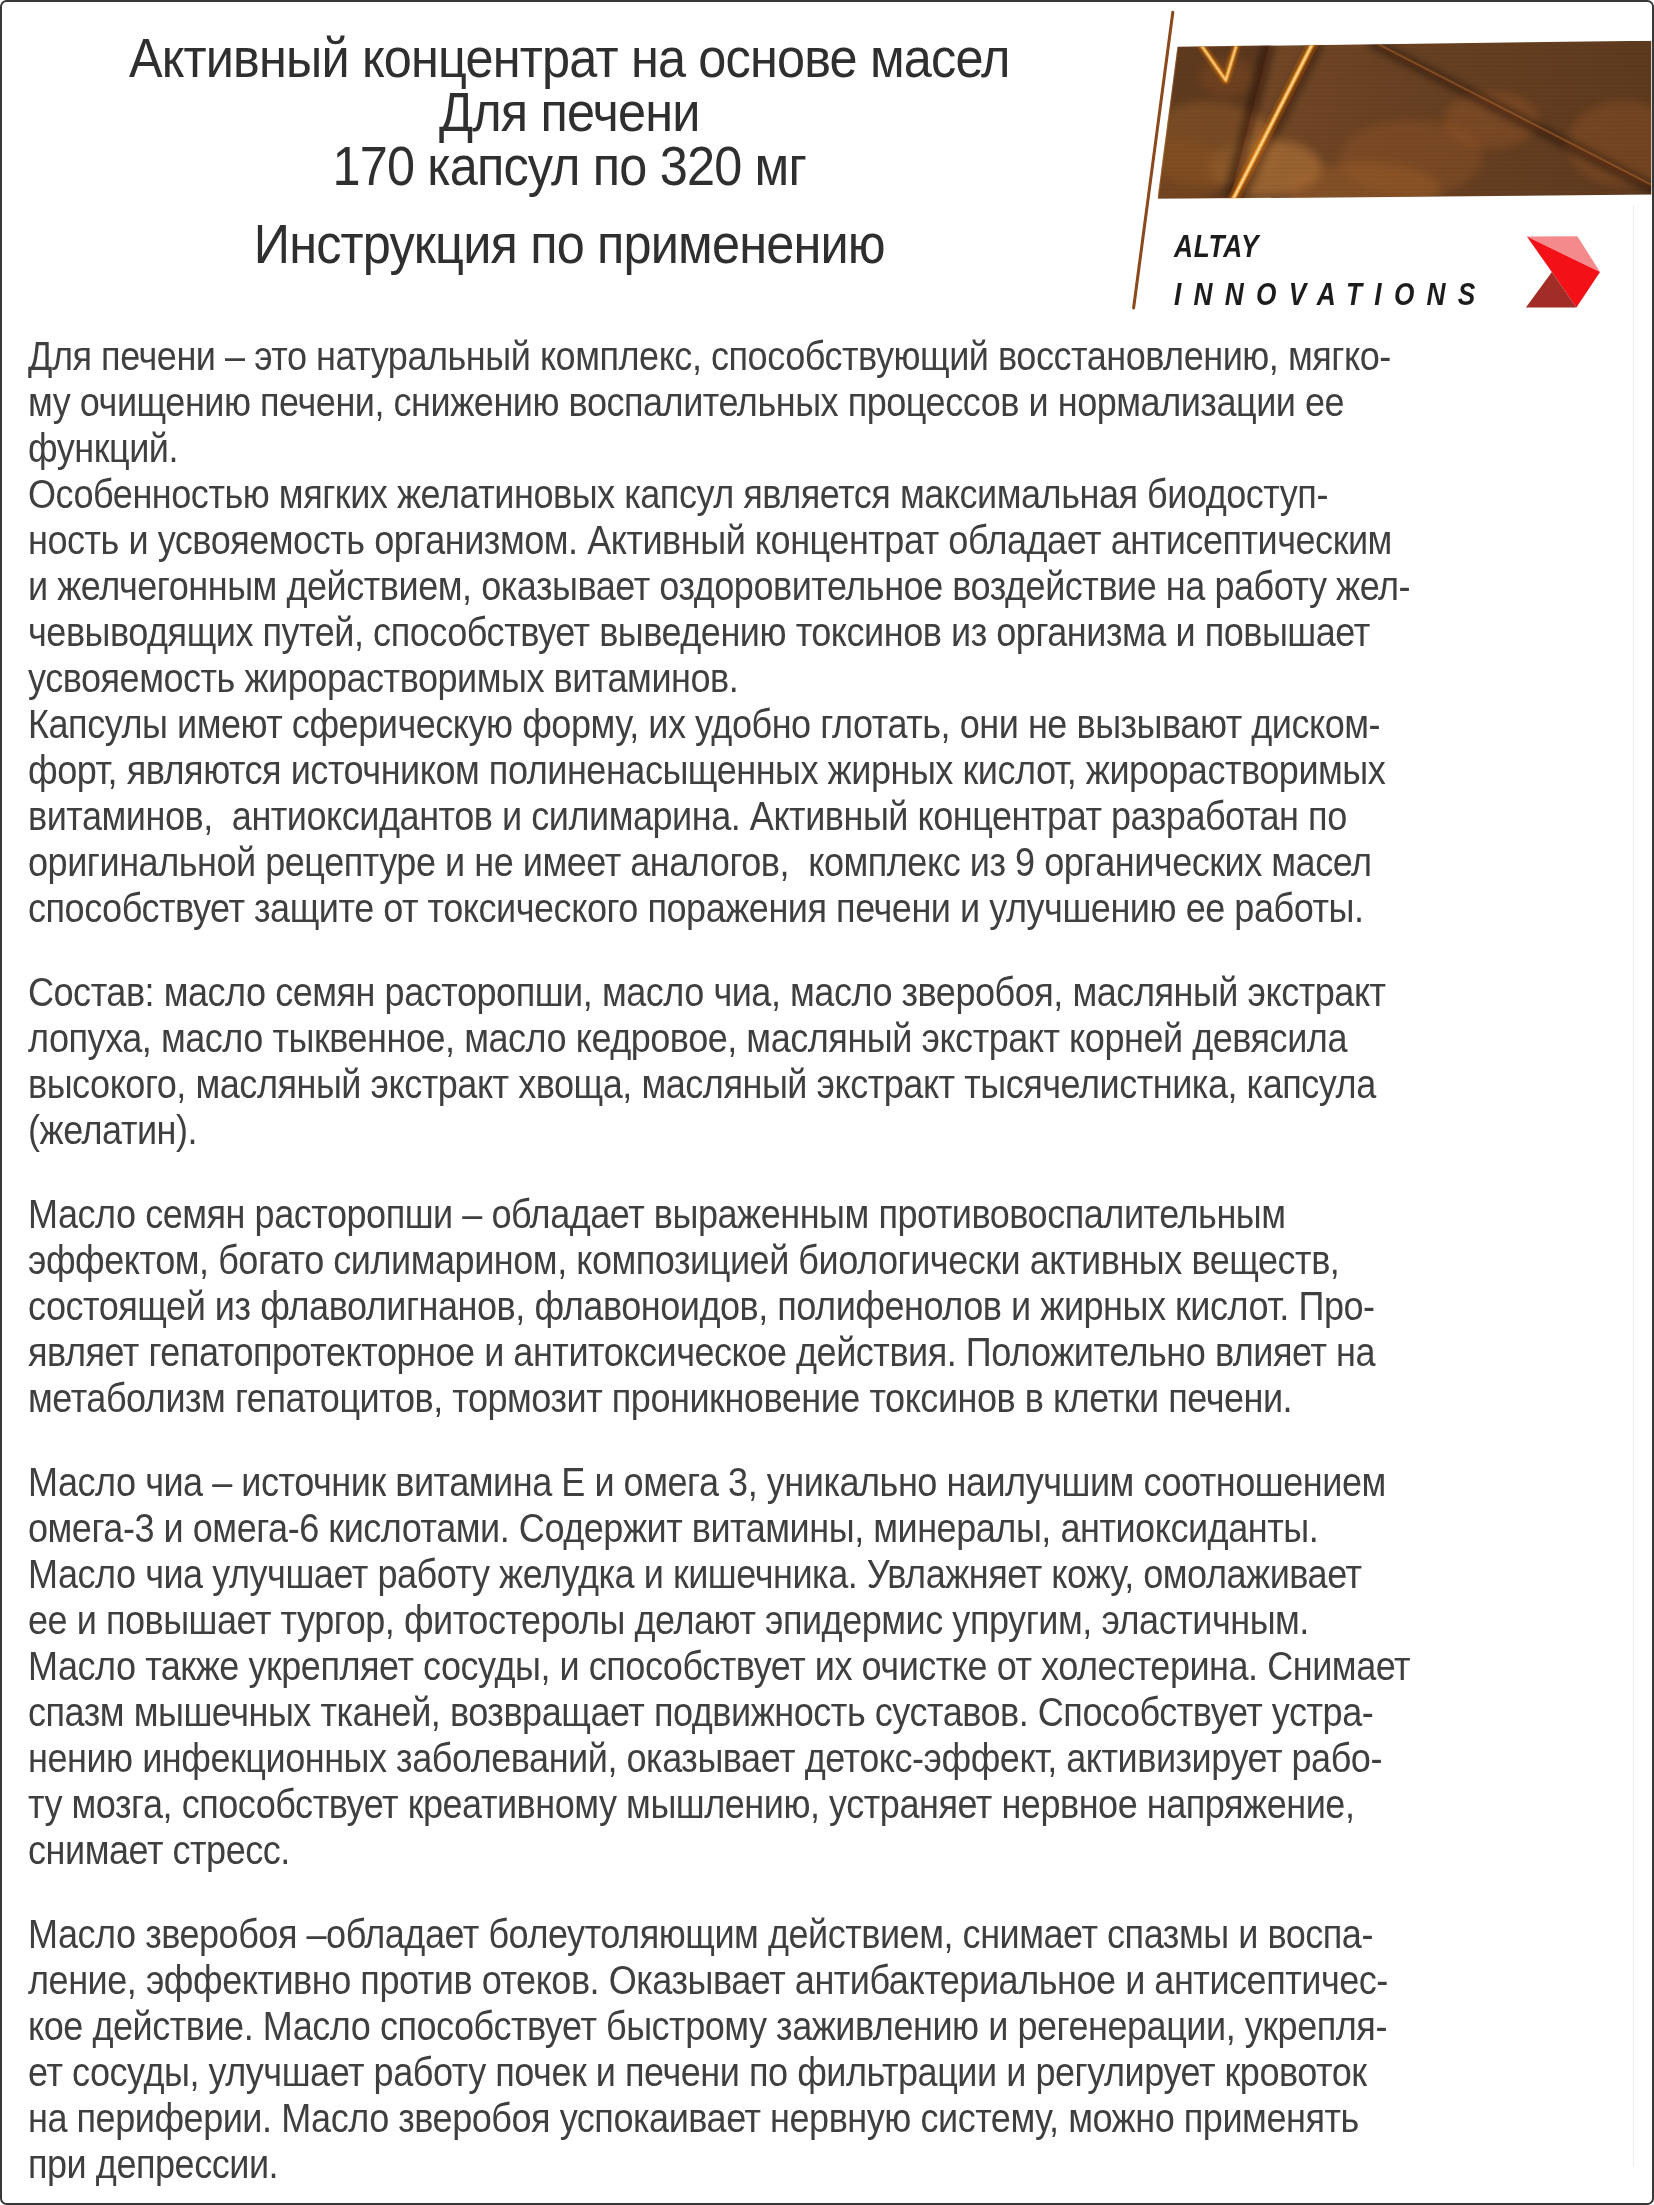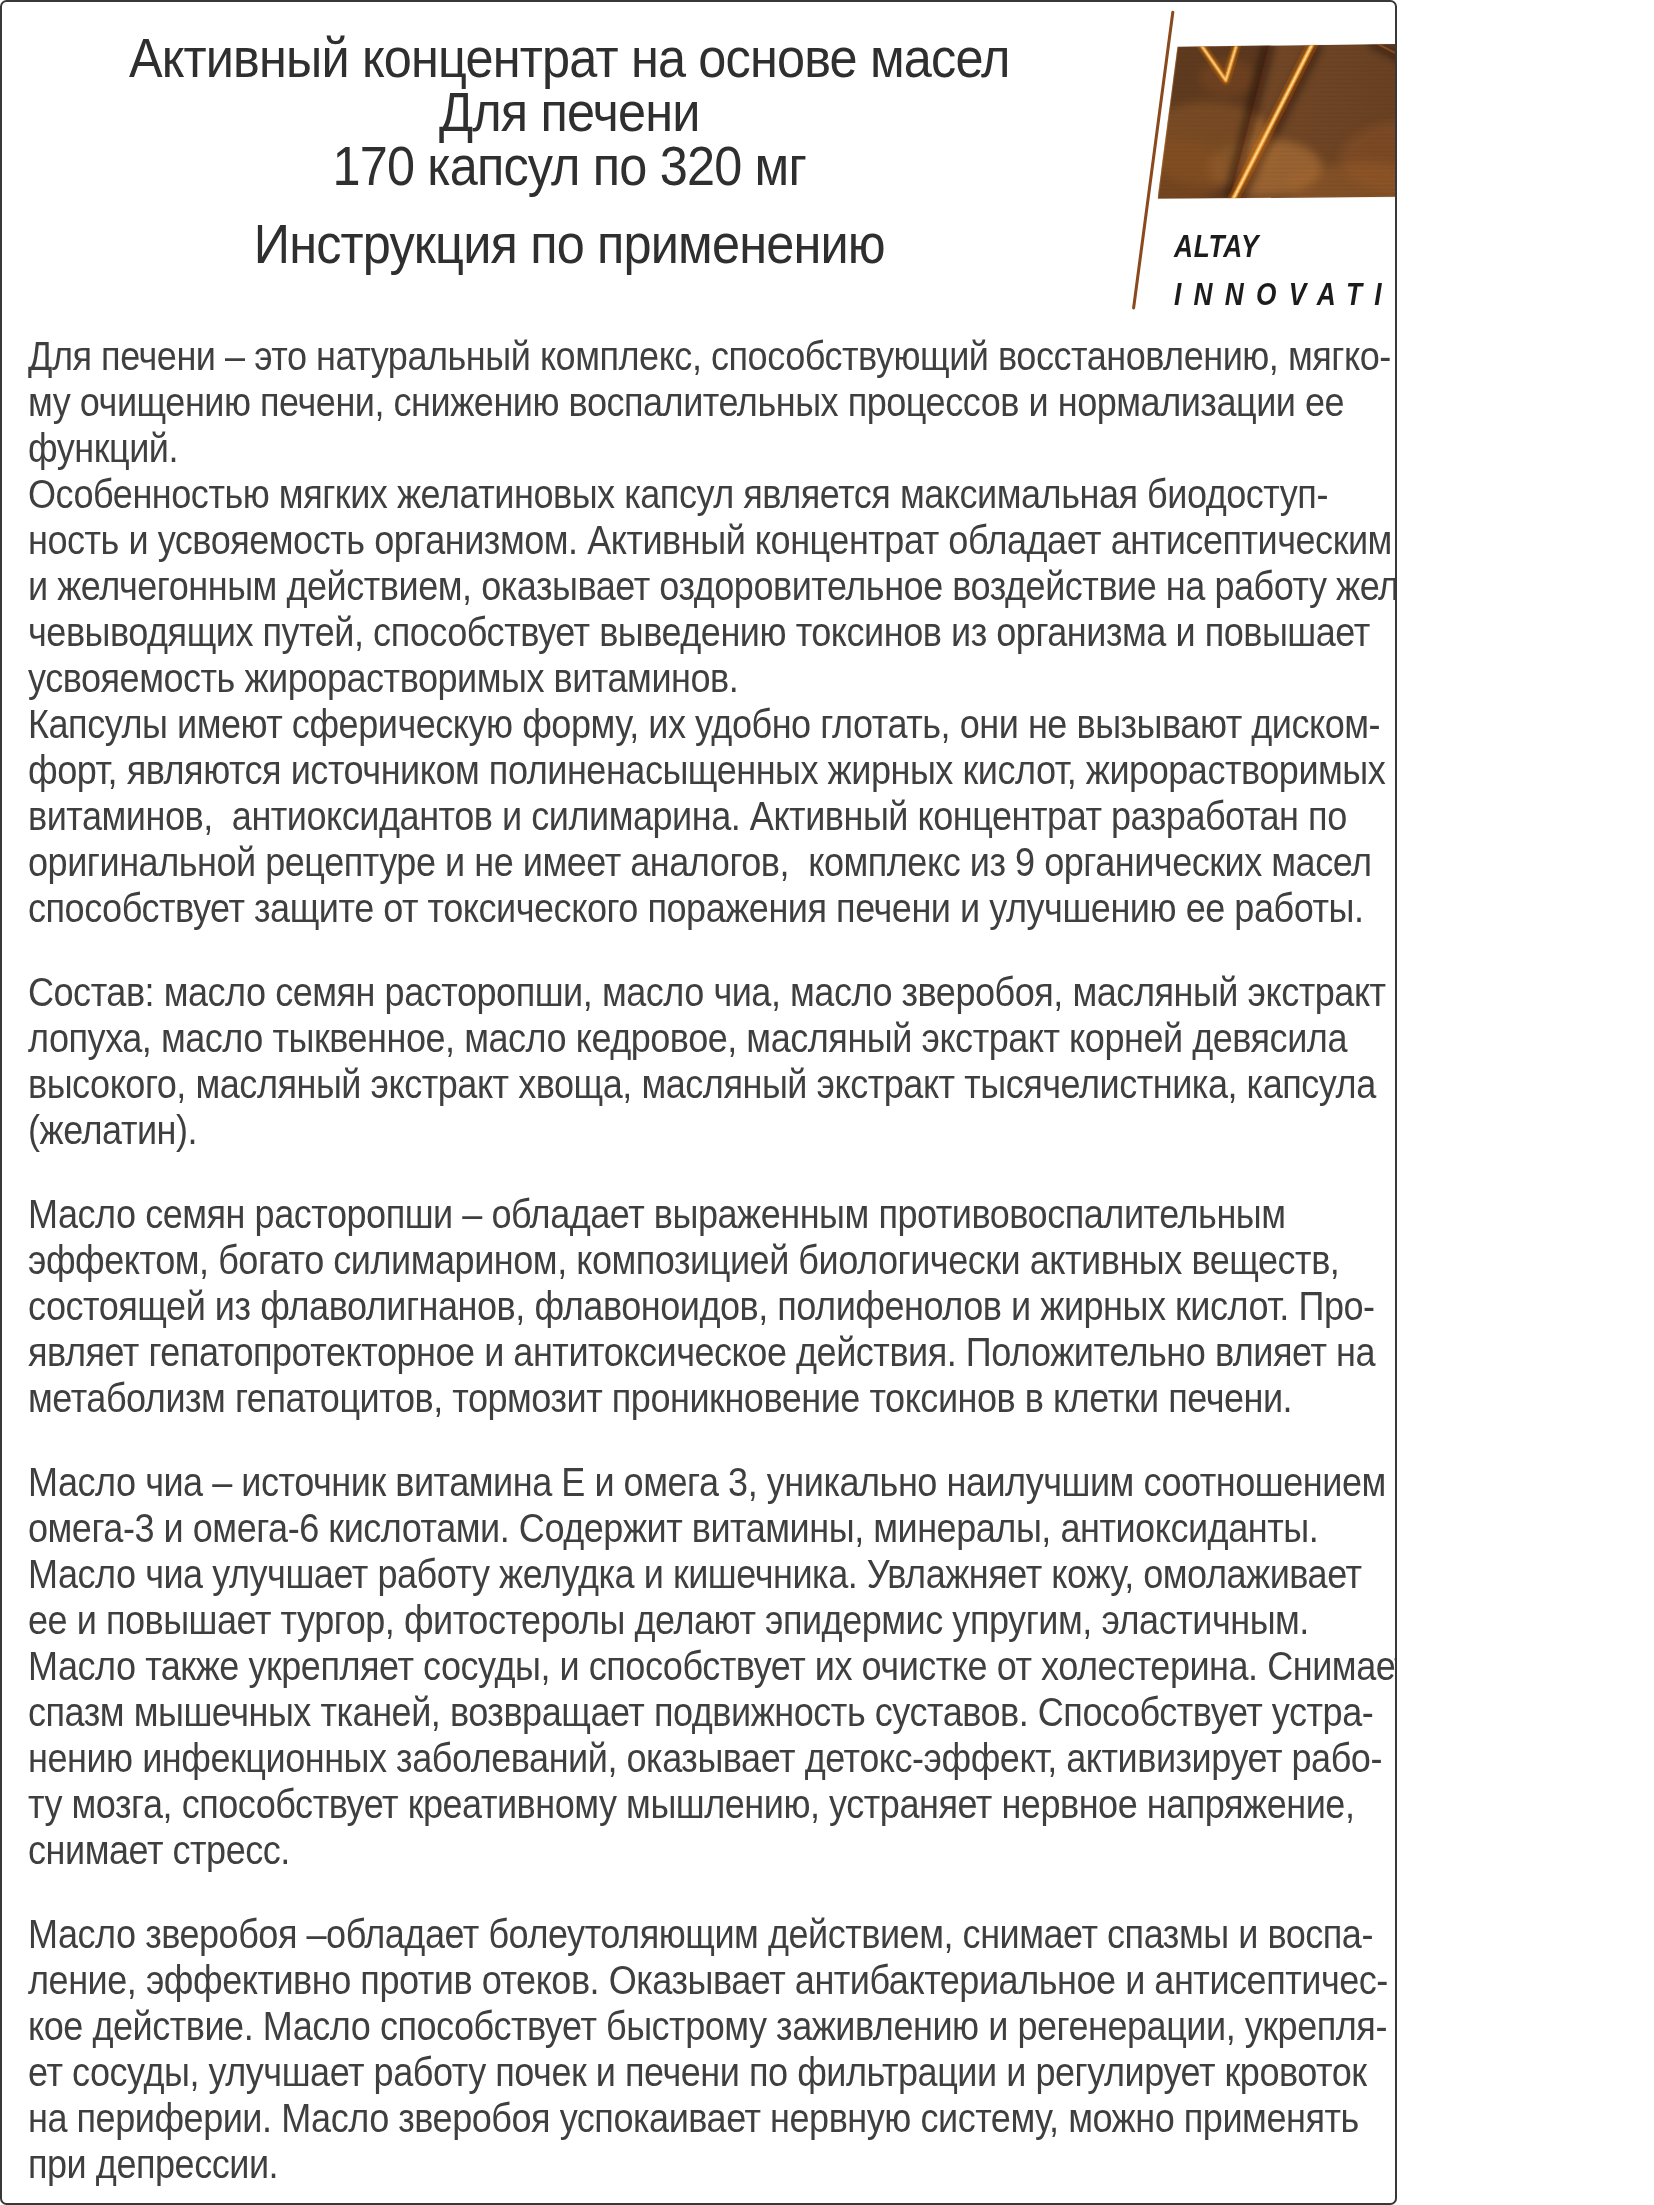--- a/index.html
+++ b/index.html
@@ -1,18 +1,18 @@
 <!DOCTYPE html>
 <html style="font-size:7.6px"><head>
 <meta charset="utf-8">
 <style>
   html,body{margin:0;padding:0;background:#ffffff;}
   .page{
     position:relative;
-    width:1397px;height:2205px;
+    width:1654px;height:2205px;
     box-sizing:border-box;
     background:#ffffff;
     border:2.4px solid #383838;
     border-radius:6.6px;
     overflow:hidden;
     font-family:"Liberation Sans", sans-serif;
   }
   
   .header{
     position:absolute;left:25px;top:29px;width:1205px;

